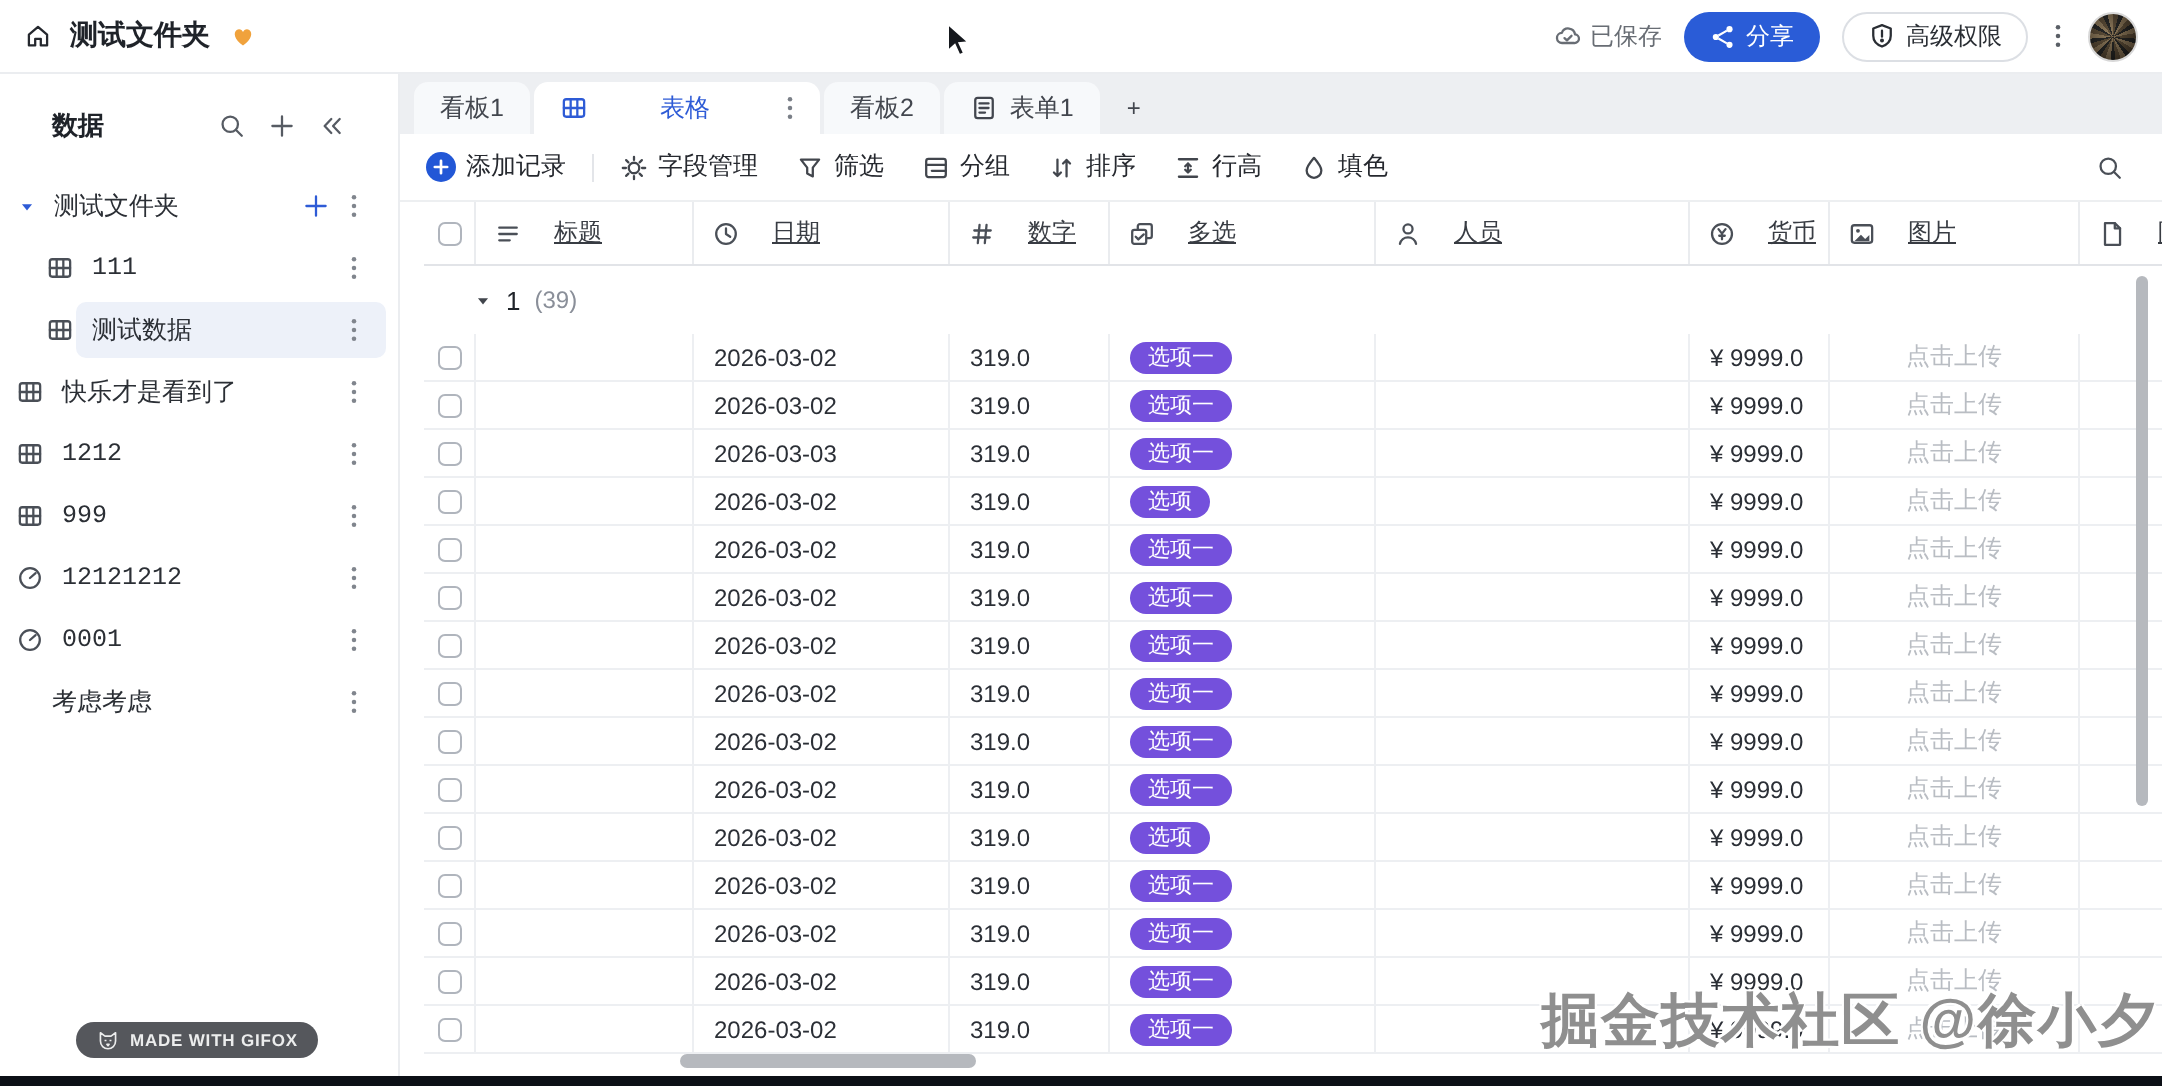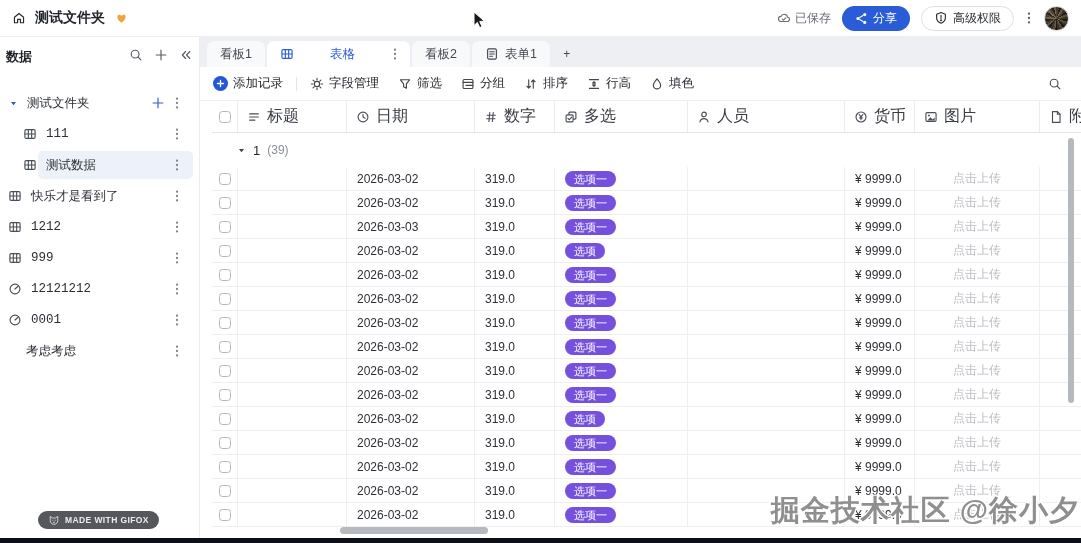--- a/index.html
+++ b/index.html
@@ -24,21 +24,21 @@
   .avatar { width:25px; height:25px; border-radius:50%; border:1px solid #d8d8d8;
             background: repeating-conic-gradient(#776a58 0 14deg,#33373d 14deg 26deg,#b3a48c 26deg 40deg),
                         radial-gradient(circle at 40% 40%, #c9bda6, #4a4238); background-blend-mode:multiply; }
 
   
   .cursor { position:absolute; left:473px; top:11px; z-index:50; }
 
   
   .sidebar { position:absolute; left:0; top:37px; width:200px; bottom:0; background:#fff;
              border-right:1px solid #ebedf0; z-index:3; }
-  .sb-header { height:30px; margin-top:11px; display:flex; align-items:flex-start; padding:0 6px;gap:12px; }
+  .sb-header { height:30px; margin-top:11px; display:flex; align-items:center; padding:0 26px;gap:12px; }
   .sb-title { font-weight:700; font-size:13px; color:#1f2329; }
   .sb-actions { margin-left:auto; display:flex; align-items:center; gap:11px; color:#565b63; }
   .sb-actions .icon { cursor:pointer; }
   .sb-items { margin-top:10px; }
   .sb-item { position:relative; height:30px; margin:1px 0; display:flex; align-items:center;
              font-size:12.5px; color:#2b2f35; cursor:pointer; }
   .sb-item .sel-bg { position:absolute; left:38px; right:6px; top:1px; bottom:1px;
                      background:#edf1f9; border-radius:5px; }
   .sb-item > * { position:relative;font-family:Liberation Mono, monospace; }
   .sb-caret { margin-left:9px; color:#2e5bd6; }
@@ -66,22 +66,22 @@
   .tbtn { display:flex; align-items:center; gap:5px; font-size:12.5px; color:#26292f; cursor:pointer; white-space:nowrap; }
   .tbtn .icon { color:#42464d; }
   .tb-divider { width:1px; height:14px; background:#e3e5e9; margin:0 -6px; }
   .tb-search { margin-left:auto; color:#4a4f57; cursor:pointer; margin-right:6px; }
   .add-dot { width:15px; height:15px; border-radius:50%; background:#2257d6; color:#fff;
              display:flex; align-items:center; justify-content:center; }
 
   
   .grid { flex:1; padding-left:12px; overflow:hidden; position:relative; }
   .thead { display:flex; height:32px; border-bottom:1px solid #e2e4e8; }
-  .th { display:flex; align-items:center; gap:6px; padding:0 9px; border-right:1px solid #eaecef;
-        font-size:16px; color:#383c43; white-space:nowrap; overflow:hidden; }
+  .th { display:flex; align-items:center; gap:16px; padding:0 9px; border-right:1px solid #eaecef;
+        font-size:12px; color:#383c43; white-space:nowrap; overflow:hidden;text-decoration:underline; }
   .th .icon { color:#4a4f57; }
   .cell-check { width:26px; flex:none; display:flex; align-items:center; justify-content:center;
                 border-right:1px solid #eaecef; }
   .cb { width:12px; height:12px; border:1.4px solid #b0b5bd; border-radius:3.5px; background:#fff; cursor:pointer; }
   .group-row { height:34px; display:flex; align-items:center; padding-left:25px; gap:7px; }
   .group-caret { color:#41454c; cursor:pointer; }
   .group-name { font-size:13px; color:#1f2329; }
   .group-count { font-size:12px; color:#8a8f99; }
   .row { display:flex; height:24px; border-bottom:1px solid #edeff2; background:#fff; }
   .cell { display:flex; align-items:center; padding:0 10px; border-right:1px solid #edeff2;

